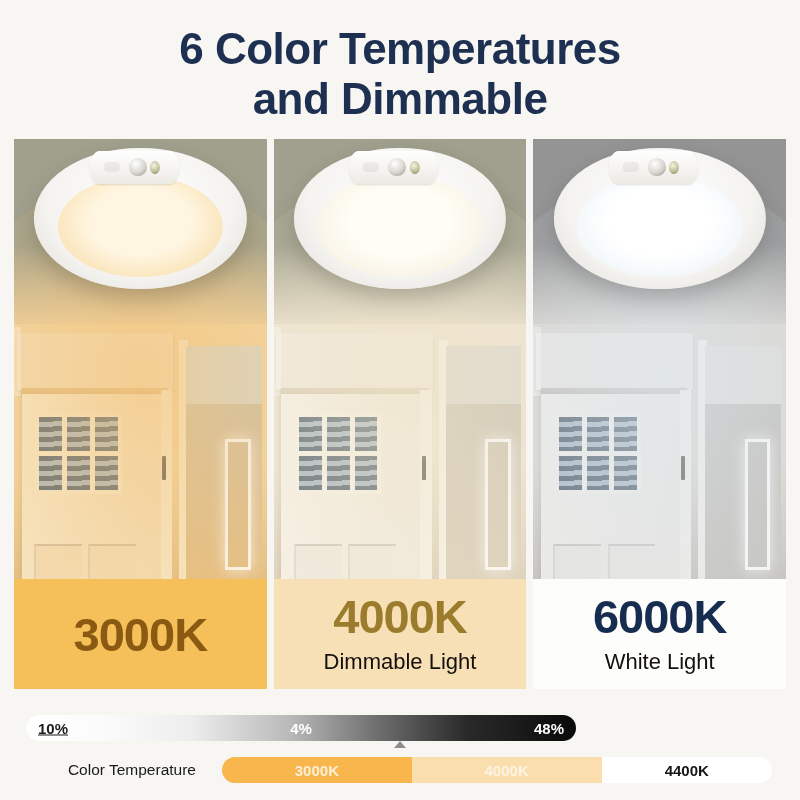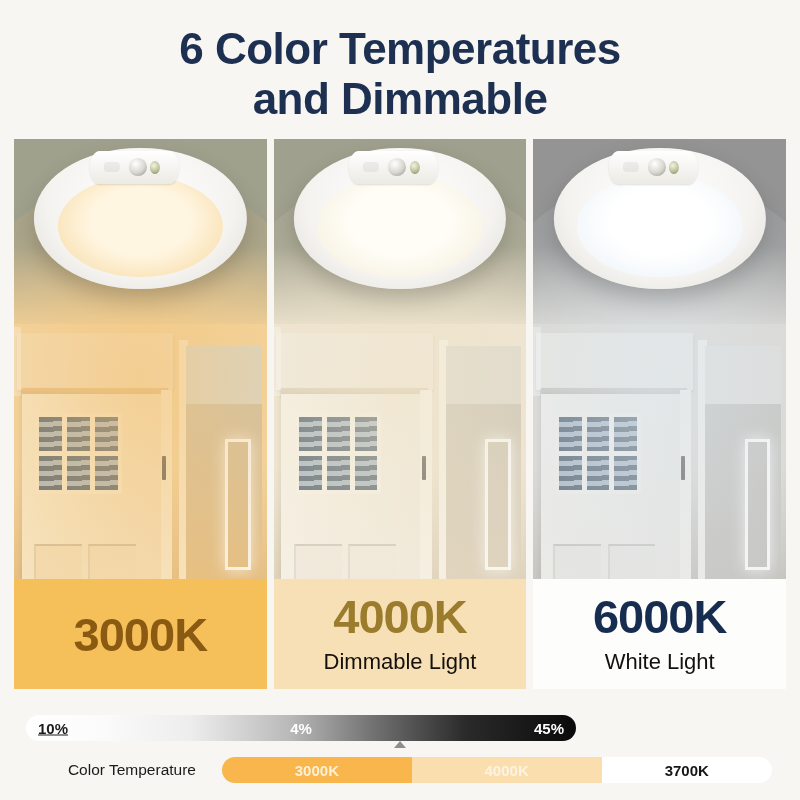--- a/index.html
+++ b/index.html
@@ -360,31 +360,31 @@
       <div class="kelvin" id="kelvin-2" style="color: rgb(23, 45, 79);">6000K</div>
       <div class="sub">White Light</div>
     </div>
   </div>
 </div>
 
 <div class="ctrlrow" id="row-brightness">
   <div class="bar bar-bright">
     <span class="t t1">10%</span>
     <span class="t t2">4%</span>
-    <span class="t t3">45%</span>
+    <span class="t t3">48%</span>
   </div>
 </div>
 <div class="marker"></div>
 
 <div class="ctrlrow" id="row-temp">
   <div class="ctrl-label">Color Temperature</div>
   <div class="bar bar-temp">
     <div class="seg seg1" style="background: rgb(248, 182, 76);">
       <span>3000K</span>
     </div>
     <div class="seg seg2" style="background: rgb(250, 222, 174);">
       <span>4000K</span>
     </div>
     <div class="seg seg3" style="background: rgb(255, 255, 255);">
-      <span>3700K</span>
+      <span>4400K</span>
     </div>
   </div>
 </div>
 
 </body></html>

